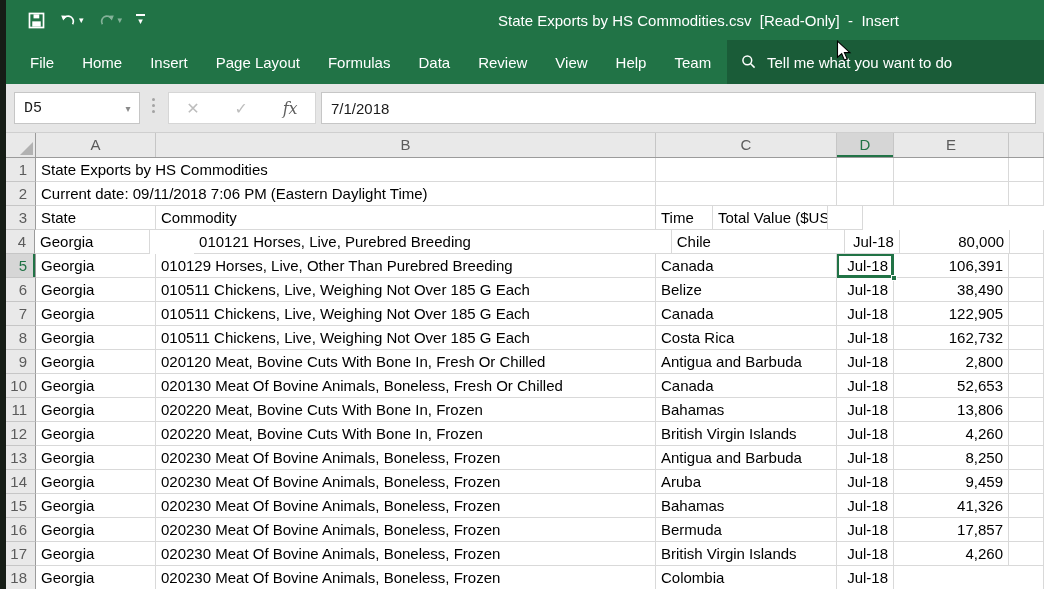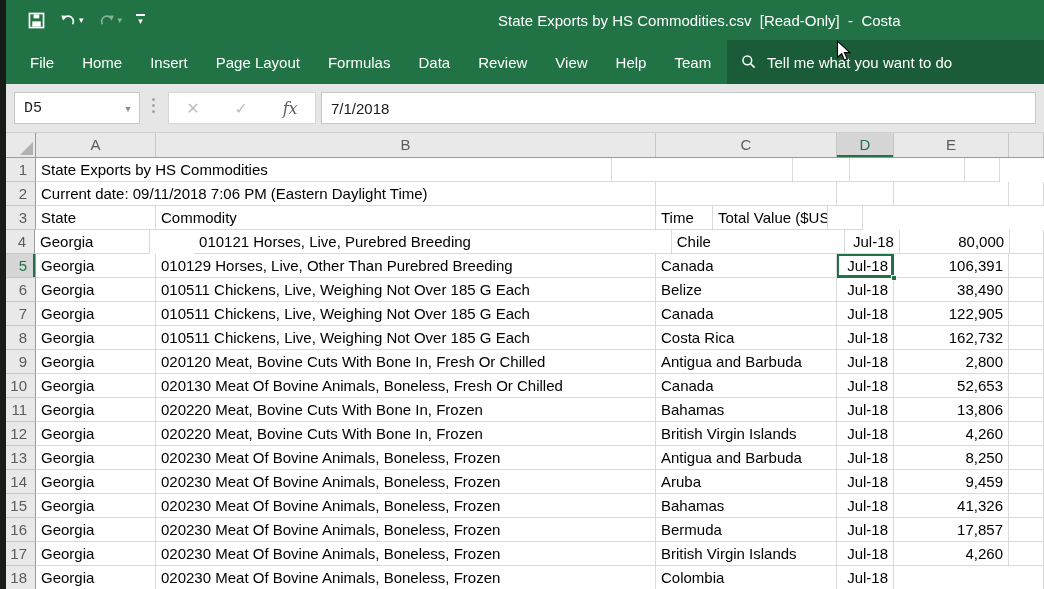--- a/index.html
+++ b/index.html
@@ -86,21 +86,21 @@
             <path d="M4.4 12.2 A5.3 5.3 0 1 1 13.4 6.6" fill="none" stroke="#fff" stroke-width="1.7"></path>
             <path d="M15.8 3.4 L10 3.8 L13.8 8.6 Z" fill="#fff"></path>
           </svg>
           <span class="caret">▾</span>
         </div>
         <div class="qat-more">
           <span class="bar"></span>
           <span class="caret">▾</span>
         </div>
       </div>
-      <div class="win-title">State Exports by HS Commodities.csv  [Read-Only]  -  Costa</div>
+      <div class="win-title">State Exports by HS Commodities.csv  [Read-Only]  -  Insert</div>
     </div>
 
     <div class="tabstrip">
       <div id="tabs" style="display:flex;">
           <div class="rtab">File</div>
           <div class="rtab">Home</div>
           <div class="rtab">Insert</div>
           <div class="rtab">Page Layout</div>
           <div class="rtab">Formulas</div>
           <div class="rtab">Data</div>
@@ -144,21 +144,21 @@
       <div class="col-h" style="width: 120px;">A</div>
           <div class="col-h" style="width: 500px;">B</div>
           <div class="col-h" style="width: 181px;">C</div>
           <div class="col-h sel" style="width: 57px;">D</div>
           <div class="col-h" style="width: 115px;">E</div>
           <div class="col-h" style="width: 35px;"></div>
         </div>
       <div id="sheet-rows">
           <div class="row">
             <div class="row-h">1</div>
-            <div class="cell merged" style="width: 576px;">State Exports by HS Commodities</div>
+            <div class="cell merged" style="width: 620px;">State Exports by HS Commodities</div>
             <div class="cell" style="width: 181px;"></div>
             <div class="cell" style="width: 57px;"></div>
             <div class="cell" style="width: 115px;"></div>
             <div class="cell" style="width: 35px;"></div>
           </div>
           <div class="row">
             <div class="row-h">2</div>
             <div class="cell merged" style="width: 620px;">Current date: 09/11/2018 7:06 PM (Eastern Daylight Time)</div>
             <div class="cell" style="width: 181px;"></div>
             <div class="cell" style="width: 57px;"></div>

